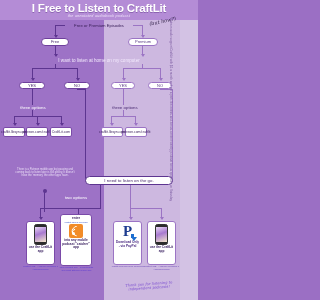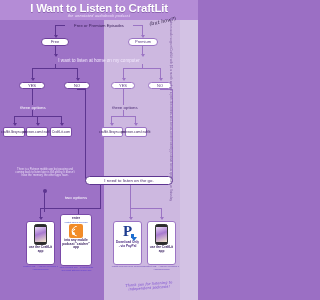--- a/index.html
+++ b/index.html
@@ -137,21 +137,21 @@
   }
 </style>
 </head>
 <body>
 
 <div id="bg-left"></div>
 <div id="bg-right"></div>
 <div id="bg-margin"></div>
 
 <div id="header"></div>
-<div id="title">I Want to Listen to CraftLit</div>
+<div id="title">I Free to Listen to CraftLit</div>
 <div id="subtitle">the annotated audiobook podcast</div>
 
 <div class="lbl" style="left:63px; top:23px; width:72px;">Free or Premium Episodes</div>
 
 <div class="ln-l" style="left:55px; top:25px; width:1px; height:11px;"></div>
 <div class="ln-l" style="left:55px; top:25px; width:10px; height:1px;"></div>
 <div class="arrow" style="left:53.5px; top:35px;"></div>
 
 <div class="ln-r" style="left:133px; top:25px; width:10px; height:1px;"></div>
 <div class="ln-r" style="left:142px; top:25px; width:1px; height:11px;"></div>

